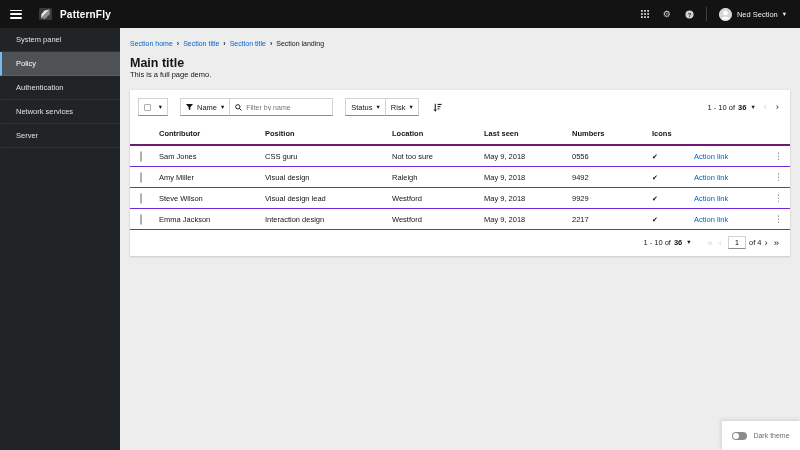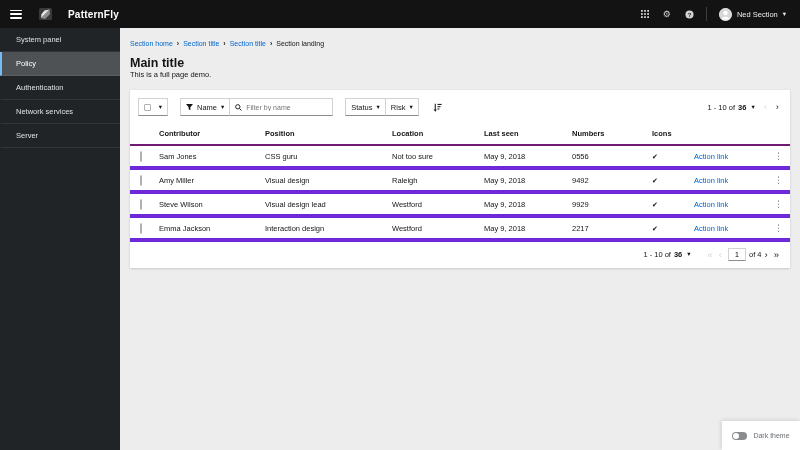--- a/index.html
+++ b/index.html
@@ -3,21 +3,21 @@
 <meta charset="utf-8">
 <style>
   * { margin:0; padding:0; box-sizing:border-box; }
   html,body { width:800px; height:450px; overflow:hidden; }
   body { font-family:"Liberation Sans", sans-serif; background:#ededed; color:#151515; }
 
   
   .masthead { height:28px; background:#131313; display:flex; align-items:center; padding:0 14px 0 10px; }
   .hamburger { width:12px; height:9px; display:flex; flex-direction:column; justify-content:space-between; cursor:pointer; }
   .hamburger i { display:block; height:1.6px; background:#fff; border-radius:1px; }
-  .brand { display:flex; align-items:center; gap:16px; margin-left:17px; }
+  .brand { display:flex; align-items:center; gap:8px; margin-left:17px; }
   .brand-text { color:#fff; font-weight:bold; font-size:10px; letter-spacing:.2px; }
   .mh-spacer { flex:1; }
   .mh-icons { display:flex; align-items:center; gap:14px; color:#d2d2d2; }
   .mh-icon { display:flex; align-items:center; cursor:pointer; font-size:9px; line-height:1; }
   .mh-divider { width:1px; height:14px; background:#3c3f42; margin:0 12px; }
   .user { display:flex; align-items:center; gap:5px; color:#ececec; font-size:7.5px; cursor:pointer; }
   .avatar { width:13px; height:13px; border-radius:50%; background:#dcdcdc; overflow:hidden; display:block; }
   .caret { font-size:6.5px; line-height:1; }
 
   
@@ -55,21 +55,21 @@
   .sort-btn { margin-left:14px; color:#151515; cursor:pointer; display:flex; align-items:center; }
   .toolbar-right { margin-left:auto; display:flex; align-items:center; gap:3px; font-size:7.5px; }
   .pg-total { font-weight:bold; }
   .pg-caret { margin:0 3px 0 2px; cursor:pointer; }
   .pg-nav { font-size:9.5px; line-height:1; padding:0 3px; color:#151515; cursor:pointer; }
   .pg-nav.disabled { color:#d2d2d2; cursor:default; }
 
   
   table { width:100%; border-collapse:collapse; table-layout:fixed; font-size:7.5px; }
   th { text-align:left; font-weight:bold; padding:5px 4px 6px; border-bottom:2px solid #701a75; }
-  td { padding:5px 4px; border-bottom:4px solid #6d28d9; }
+  td { padding:5px 4px; border-bottom:1px solid #6d28d9; }
   .col-check { padding-left:10px; }
   .check-icon { font-size:7px; }
   .action-link { color:#0066cc; cursor:pointer; }
   .kebab { color:#6a6e73; font-size:9px; cursor:pointer; }
 
   
   .card-footer { display:flex; justify-content:flex-end; align-items:center; gap:3px; padding:6px 8px 7px; font-size:7.5px; }
   .page-input { width:18px; height:13px; border:1px solid #d2d2d2; border-bottom-color:#8a8d90; text-align:center;
                 font-size:7px; font-family:inherit; margin:0 3px; padding:0; }
   .pg-group { display:flex; align-items:center; margin-left:8px; }

